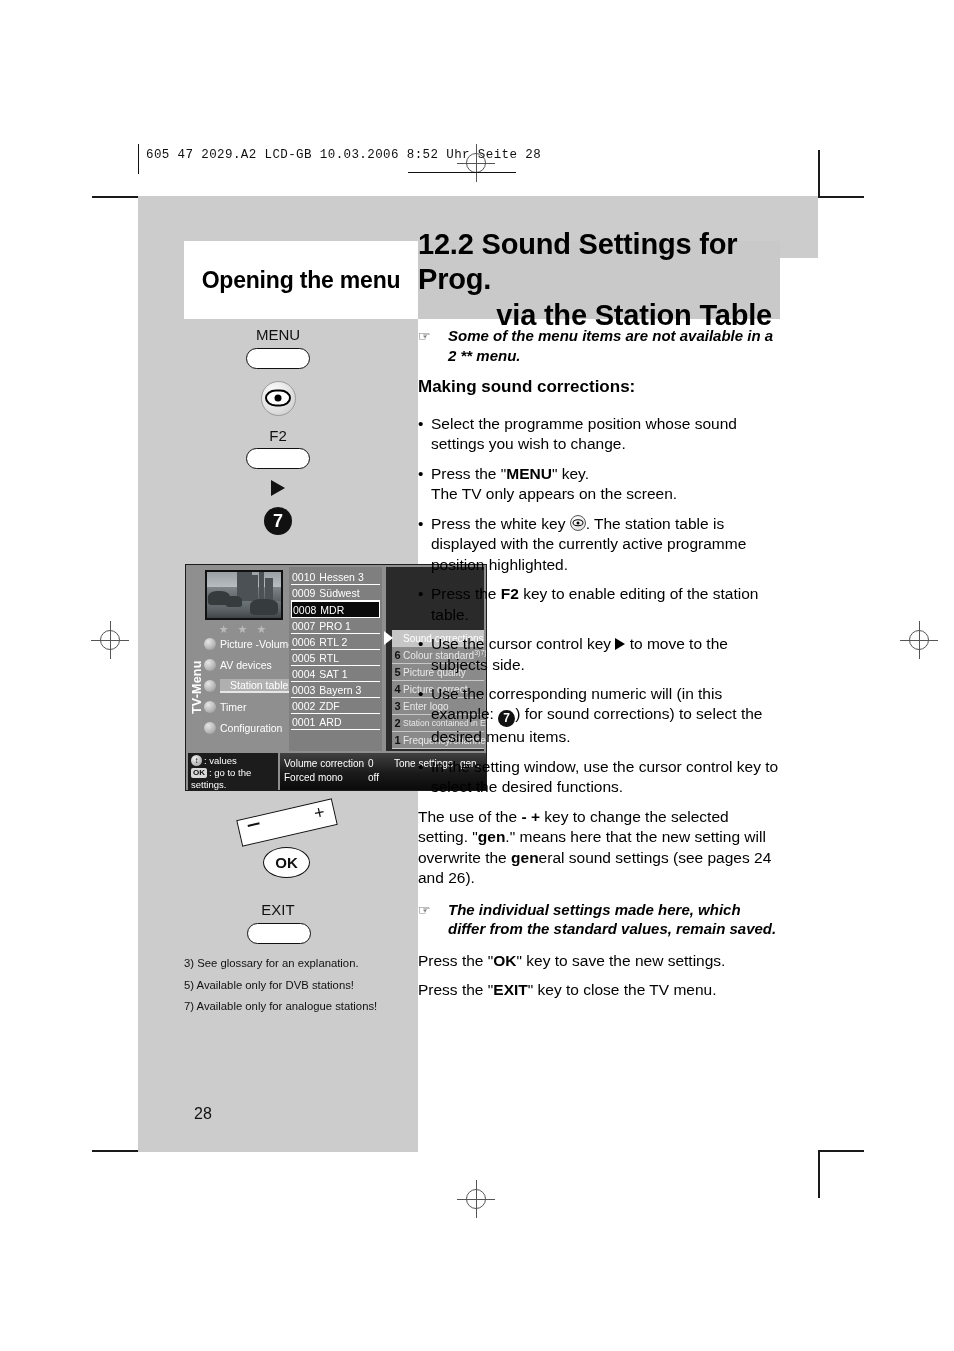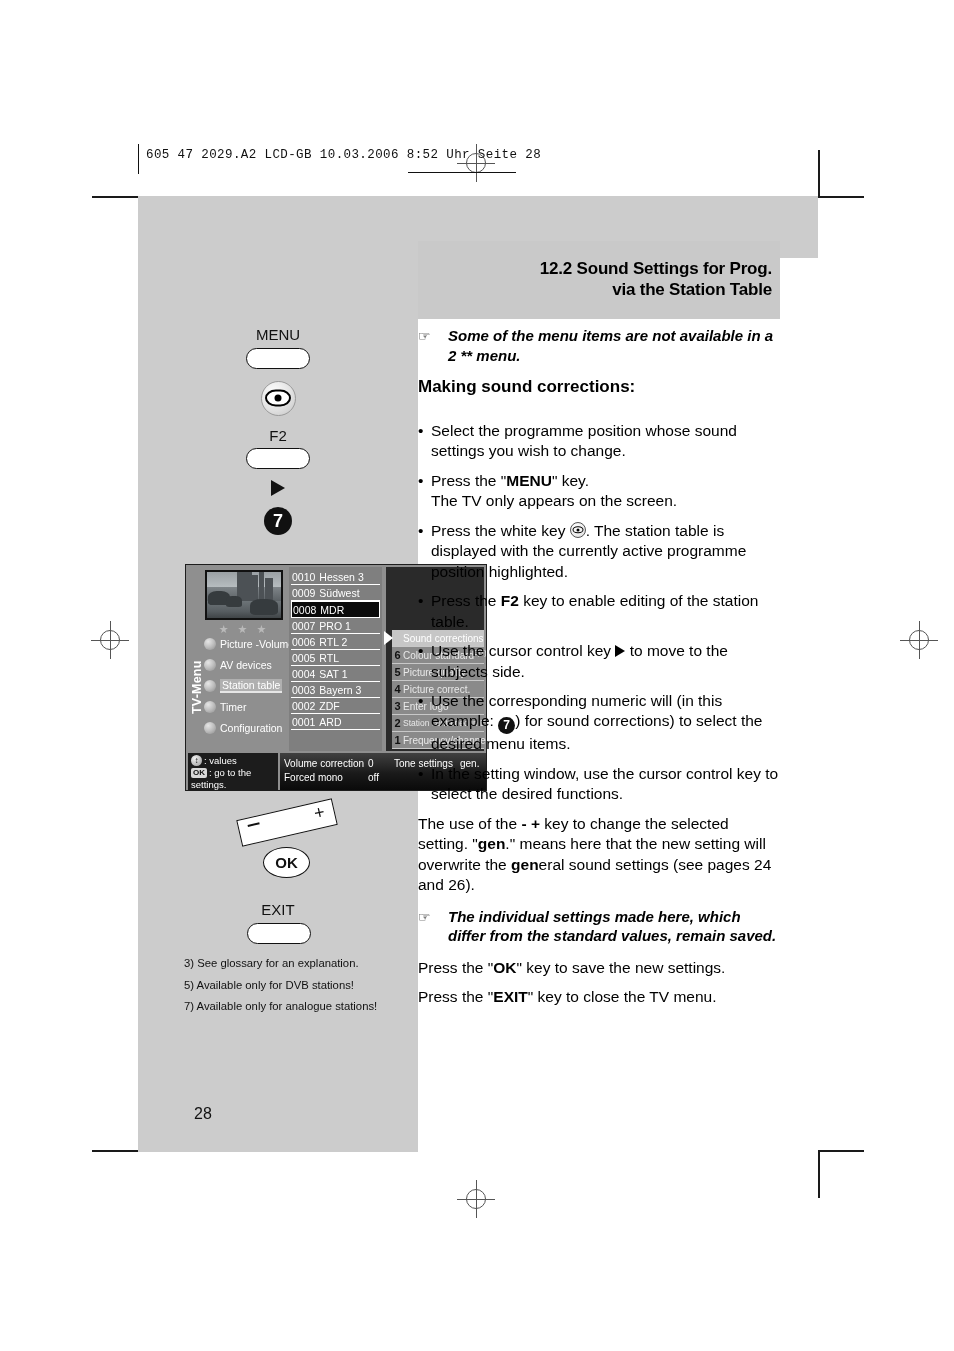--- a/index.html
+++ b/index.html
@@ -75,21 +75,21 @@
   }
   .title-right {
     position: absolute; left: 280px; top: 45px;
     width: 362px; height: 78px;
     background: #c9c9c9;
     display: flex; flex-direction: column;
     align-items: flex-end; justify-content: center;
     padding-right: 8px; box-sizing: border-box;
   }
   .title-right .l {
-    font-size: 17px; font-weight: bold; color: #000;
+    font-size: 29px; font-weight: bold; color: #000;
     line-height: 1.22; letter-spacing: -0.2px;
   }
 
   
   .leftcol { position: absolute; left: 0; top: 123px; width: 280px; }
 
   .key-label {
     text-align: center; font-size: 15px; color: #111;
     margin: 0; line-height: 1.1;
   }
@@ -182,21 +182,21 @@
     width: 12px; height: 12px; border-radius: 50%;
     background: radial-gradient(circle at 35% 30%, #e6e6e6 0%, #bdbdbd 50%, #8c8c8c 100%);
     flex: 0 0 auto; margin-right: 4px;
   }
   .tv-menu-item .lbl {
     color: #ffffff; font-size: 10.5px; white-space: nowrap;
   }
   .tv-menu-item.sel .lbl {
     background: #b0b0b0; color: #ffffff;
     border-bottom: 2px solid #e6e6e6;
-    padding: 0 2px;
+    padding: 0 10px;
   }
 
   .tv-stations {
     position: absolute; left: 103px; top: 2px;
     width: 93px; height: 184px;
     background: #7f7f7f;
     padding: 2px; box-sizing: border-box;
   }
   .st-row {
     height: 16px; display: flex; align-items: center;
@@ -328,21 +328,21 @@
     display: flex; align-items: flex-start;
     font-style: italic; font-weight: bold; font-size: 15px;
     line-height: 1.30; margin-bottom: 12px;
   }
   .note .hand {
     flex: 0 0 auto; width: 30px; font-size: 14px;
     font-style: normal; font-weight: normal; padding-top: 1px;
   }
   .note .body { flex: 1; }
   .subhead {
-    font-size: 17px; font-weight: bold; margin: 0 0 24px 0;
+    font-size: 17px; font-weight: bold; margin: 0 0 17px 0;
   }
   .bullet {
     display: flex; align-items: flex-start;
     font-size: 15.5px; line-height: 1.32; margin-bottom: 9px;
   }
   .bullet .dot { flex: 0 0 auto; width: 13px; }
   .bullet .body { flex: 1; }
   .para {
     font-size: 15.5px; line-height: 1.32; margin: 0 0 11px 0;
   }
@@ -410,20 +410,23 @@
 </div>
 
 <div class="slug-left-rule"></div>
 <div class="slug">605 47 2029.A2 LCD-GB  10.03.2006  8:52 Uhr  Seite 28</div>
 <div class="slug-under"></div>
 
 <div class="page">
   <div class="page-bg-left"></div>
   <div class="page-bg-right"></div>
 
+  <div class="title-left">
+    <span>Opening the menu</span>
+  </div>
   <div class="title-right">
     <div class="l">12.2 Sound Settings for Prog.</div>
     <div class="l">via the Station Table</div>
   </div>
 
   <div class="leftcol">
 
     <div style="height:8px;"></div>
     <div class="key-label">MENU</div>
     <div class="key-pill"></div>

